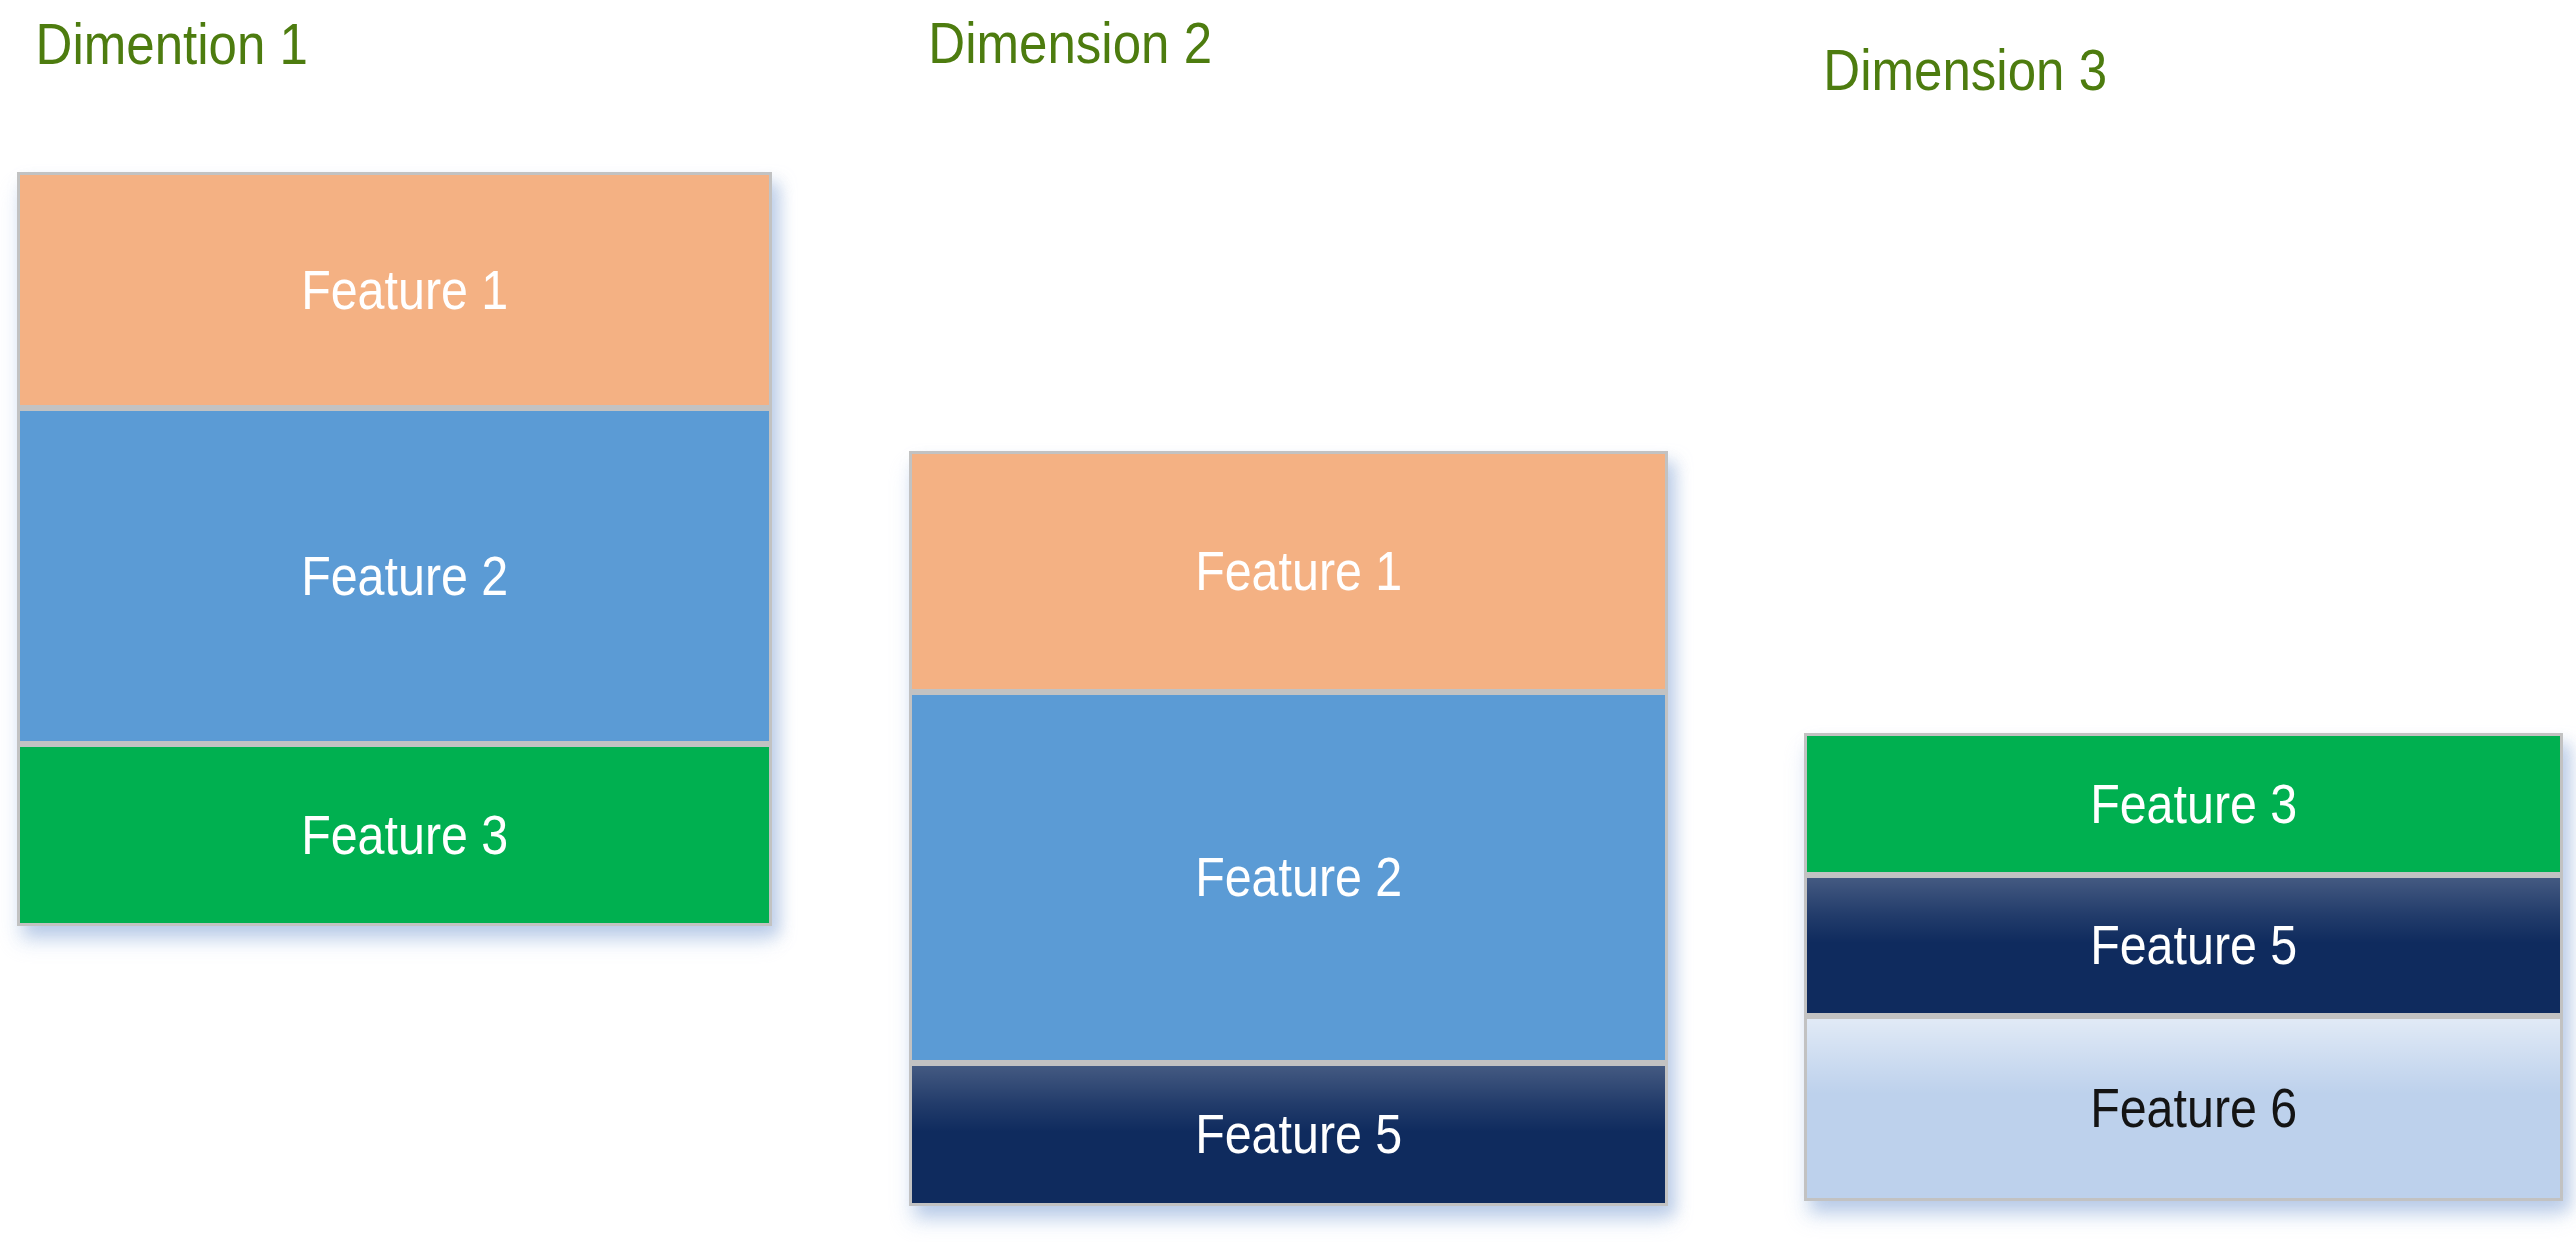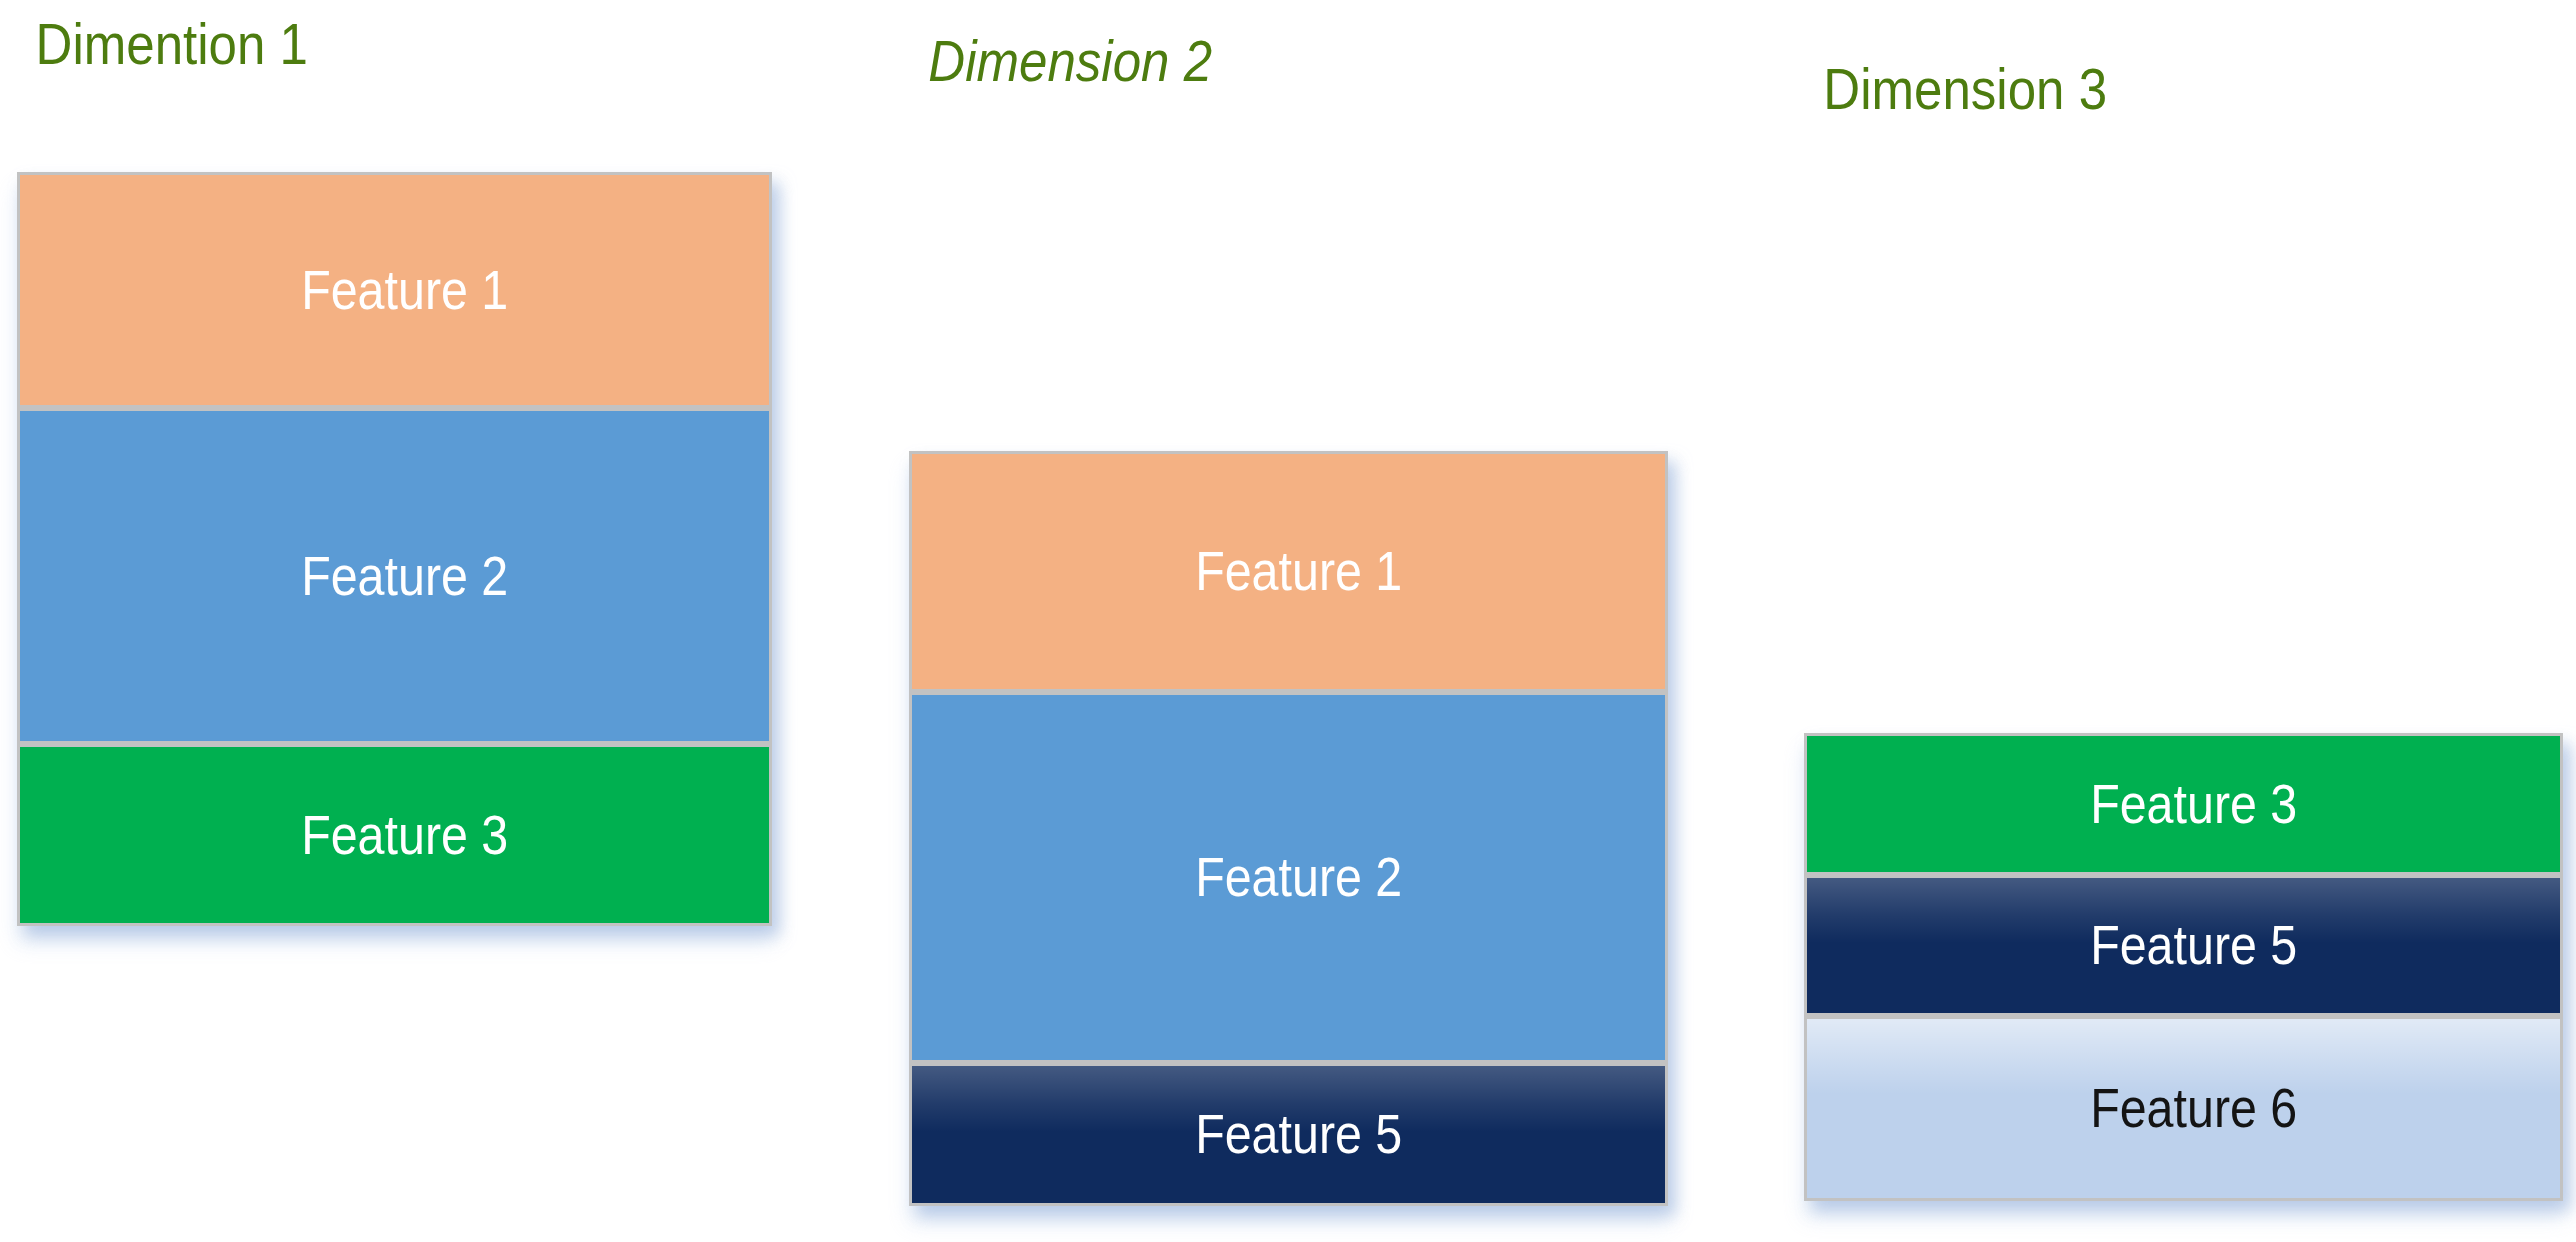--- a/index.html
+++ b/index.html
@@ -13,22 +13,22 @@
   .title{
     position:absolute;
     margin:0;
     font-size:58px;
     font-weight:400;
     color:#4d7c0f;
     line-height:1.1;
     white-space:nowrap;
   }
   .t1{left:17px;width:755px;top:12.3px;}
-  .t2{left:909px;width:759px;top:29px;font-style:italic;}
-  .t3{left:1804px;width:759px;top:38px;margin-top:19px;}
+  .t2{left:909px;width:759px;top:11px;}
+  .t3{left:1804px;width:759px;top:38px;}
   .narrow{display:inline-block;transform:scaleX(.88);transform-origin:center;}
   .column{
     position:absolute;
     box-shadow:8.2px 9.6px 15px rgba(158,183,221,.62), 1.4px 16.4px 20.5px rgba(190,210,238,.45);
   }
   .c1{left:17px;top:172px;width:755px;}
   .c2{left:909px;top:451px;width:759px;}
   .c3{left:1804px;top:733px;width:759px;}
   .block{
     position:relative;

